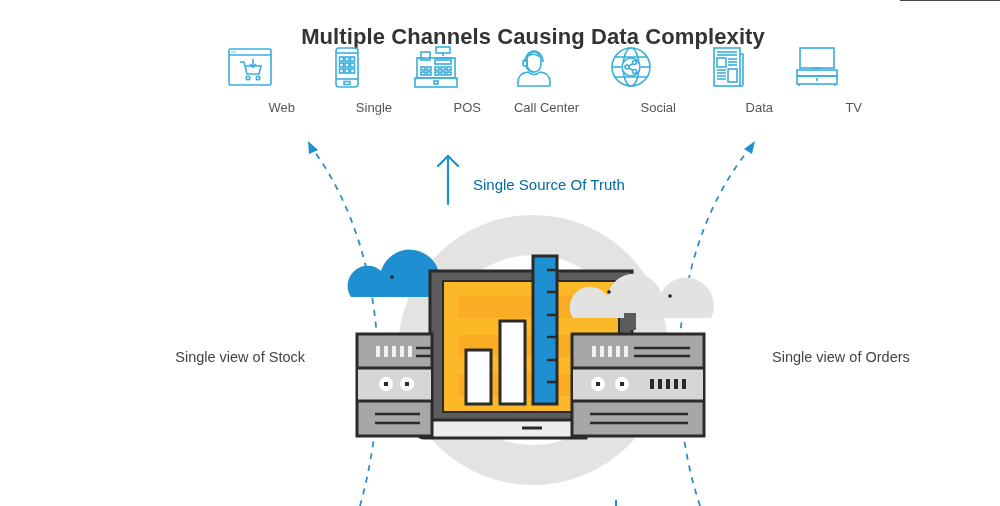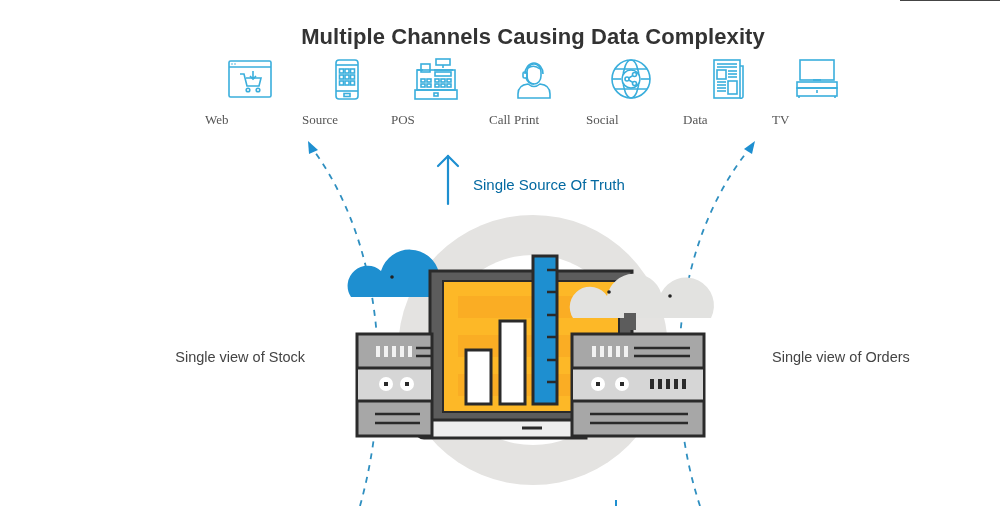--- a/index.html
+++ b/index.html
@@ -1,19 +1,19 @@
 <!DOCTYPE html>
 <html><head>
 <meta charset="utf-8">
 <style>
   html, body { margin: 0; padding: 0; background: #ffffff; }
   body { width: 1000px; height: 506px; position: relative; overflow: hidden; font-family: "Liberation Sans", sans-serif; color: #333; }
   .topline { position: absolute; left: 900px; top: 0; width: 100px; height: 1px; background: #444; }
   .title { position: absolute; left: 0; width: 1066px; top: 24px; text-align: center; font-size: 22px; font-weight: bold; color: #333; letter-spacing: 0.1px; }
-  .channel { position: absolute; top: 58px; width: 90px; text-align: left; font-family: Liberation Serif, serif; }
+  .channel { position: absolute; top: 46px; width: 90px; text-align: right; }
   .channel svg { display: block; margin: 0 auto; }
   .channel .label { margin-top: 12px; font-size: 13px; color: #555; }
   .sst { position: absolute; left: 473px; top: 176px; font-size: 15px; color: #0369a1; }
   .side { position: absolute; font-size: 14.5px; line-height: 18px; color: #444; }
   .side.left { left: 112px; width: 193px; top: 348px; text-align: right; }
   .side.right { left: 772px; top: 348px; text-align: left; }
   #art { position: absolute; left: 0; top: 0; }
 </style>
 </head>
 <body>
@@ -49,21 +49,21 @@
         <rect x="22" y="11" width="4" height="4"></rect>
         <rect x="27.5" y="11" width="4" height="4"></rect>
       <rect x="16.5" y="17" width="4" height="4"></rect>
         <rect x="22" y="17" width="4" height="4"></rect>
         <rect x="27.5" y="17" width="4" height="4"></rect>
       <rect x="16.5" y="23" width="4" height="4"></rect>
         <rect x="22" y="23" width="4" height="4"></rect>
         <rect x="27.5" y="23" width="4" height="4"></rect>
     </g>
   </svg>
-  <div class="label">Source</div>
+  <div class="label">Single</div>
 </div>
 
 <div class="channel" style="left:391px">
   <svg width="48" height="42" viewBox="0 0 48 42">
     <g fill="none" stroke="#3aaedc" stroke-width="1.6">
       <rect x="24" y="1" width="14" height="6"></rect>
       <line x1="31" y1="7" x2="31" y2="10"></line>
       <rect x="9" y="6" width="9" height="8"></rect>
       <path d="M5 12 h6 M22 12 h19"></path>
       <rect x="5" y="12" width="38" height="20"></rect>
@@ -89,21 +89,21 @@
   <svg width="48" height="42" viewBox="0 0 48 42">
     <g fill="none" stroke="#3aaedc" stroke-width="1.6">
       <path d="M17 14 a7 8 0 0 1 14 0 v4 a7 8 0 0 1 -14 0 z"></path>
       <path d="M15 16 a9 11 0 0 1 18 0"></path>
       <rect x="13" y="14" width="4" height="6" rx="1.5"></rect>
       <path d="M16 20 q2 6 8 6"></path>
       <path d="M8 40 v-4 q0 -9 10 -10 q6 5 12 0 q10 1 10 10 v4 z"></path>
       <path d="M18 10 q6 -4 12 1"></path>
     </g>
   </svg>
-  <div class="label">Call Print</div>
+  <div class="label">Call Center</div>
 </div>
 
 <div class="channel" style="left:586px">
   <svg width="48" height="42" viewBox="0 0 48 42">
     <g fill="none" stroke="#3aaedc" stroke-width="1.6">
       <circle cx="24" cy="21" r="19"></circle>
       <ellipse cx="24" cy="21" rx="8" ry="19"></ellipse>
       <line x1="5" y1="21" x2="14" y2="21"></line>
         <line x1="34" y1="21" x2="43" y2="21"></line>
       <path d="M8 11 h32 M8 31 h32"></path>

